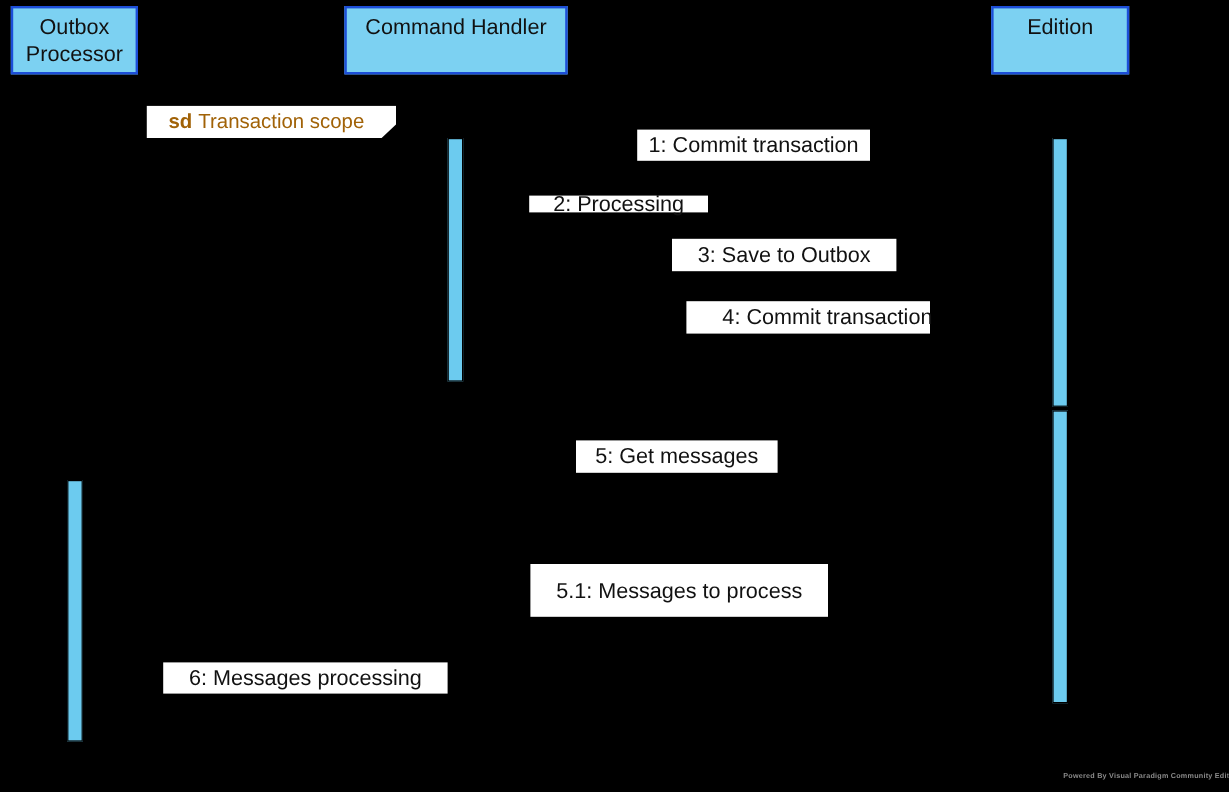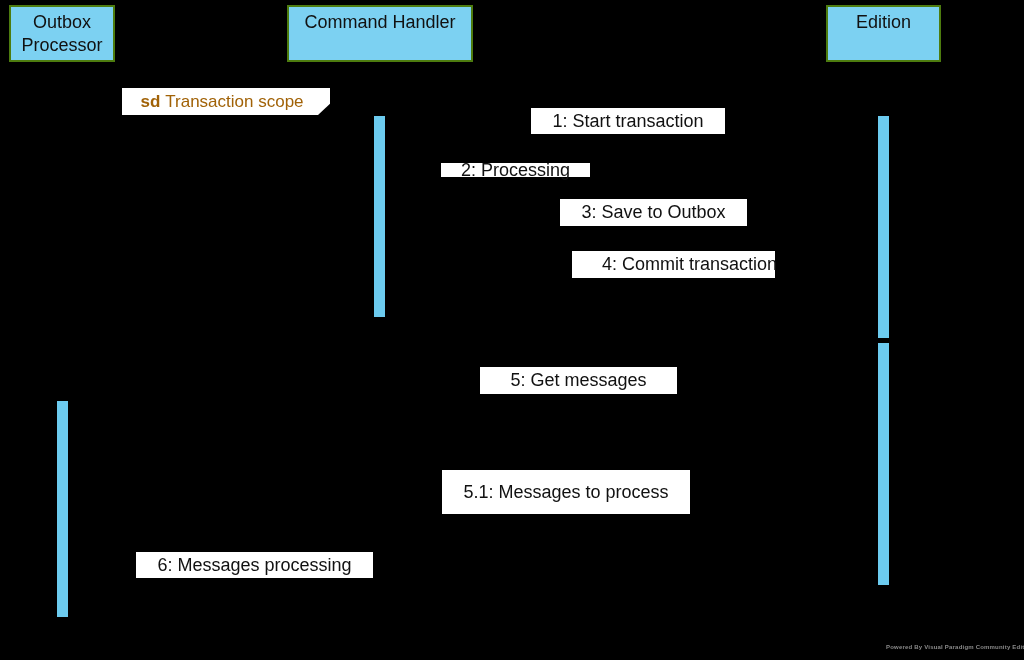--- a/index.html
+++ b/index.html
@@ -7,21 +7,21 @@
     position:relative;
     width:1024px;height:660px;
     background:#000;
     font-family:"Liberation Sans", sans-serif;
     overflow:hidden;
   }
   
   .participant{
     position:absolute;
     background:#7CD1F2;
-    border:2px solid #4d7c0f;
+    border:2px solid #1d4ed8;
     box-sizing:border-box;
     color:#111;
     font-size:18px;
     text-align:center;
     padding-top:4px;
     line-height:23px;
   }
   
   .activation{
     position:absolute;
@@ -98,29 +98,29 @@
   </div>
 
   <div class="activation" style="left:373px;top:115px;height:203px;"></div>
 
   <div class="activation" style="left:877px;top:115px;height:224px;"></div>
 
   <div class="activation" style="left:877px;top:342px;height:244px;"></div>
 
   <div class="activation" style="left:56px;top:400px;height:218px;"></div>
 
-  <div class="msg" style="left:531px;top:108px;width:194px;height:26px;">1: Start transaction</div>
+  <div class="msg" style="left:531px;top:108px;width:194px;height:26px;">1: Commit transaction</div>
 
   <div class="msg" style="left:441px;top:163px;width:149px;height:14px;">2: Processing</div>
 
   <div class="msg" style="left:560px;top:199px;width:187px;height:27px;">3: Save to Outbox</div>
 
   <div class="msg" style="left:572px;top:251px;width:203px;height:27px;padding-left:32px;">4: Commit transaction</div>
 
-  <div class="msg" style="left:480px;top:367px;width:197px;height:27px;">5: Get messages</div>
+  <div class="msg" style="left:480px;top:367px;width:168px;height:27px;">5: Get messages</div>
 
   <div class="msg" style="left:442px;top:470px;width:248px;height:44px;">5.1: Messages to process</div>
 
   <div class="msg" style="left:136px;top:552px;width:237px;height:26px;">6: Messages processing</div>
 
   <div class="watermark">
     <span class="wm-text">Powered By Visual Paradigm Community Edition</span>
 
   </div>
 

